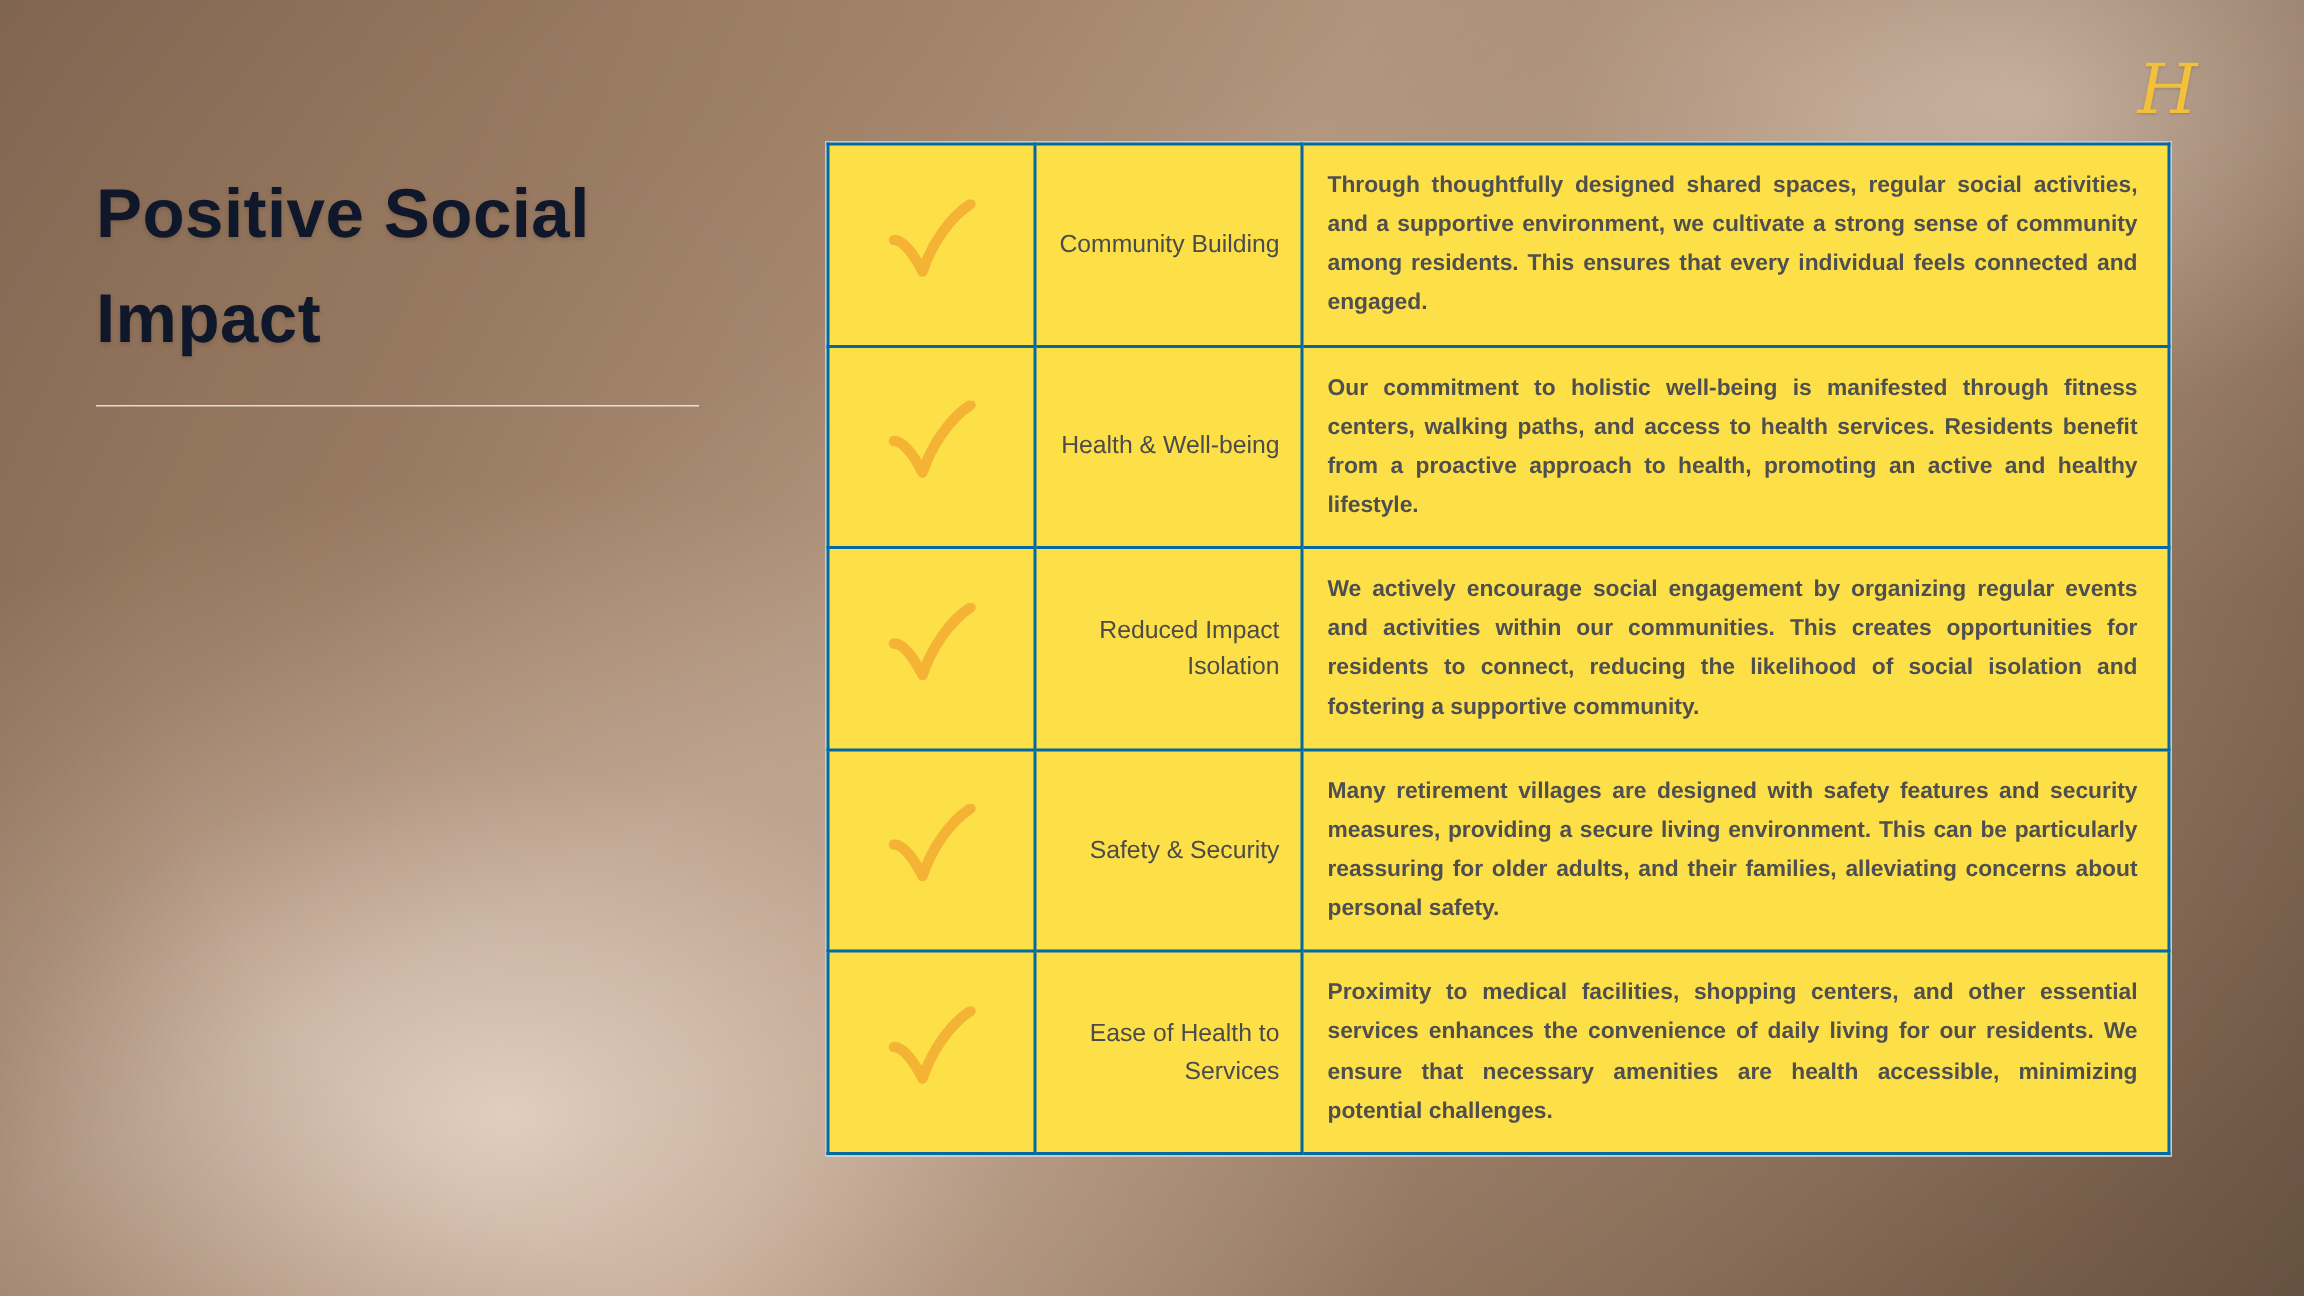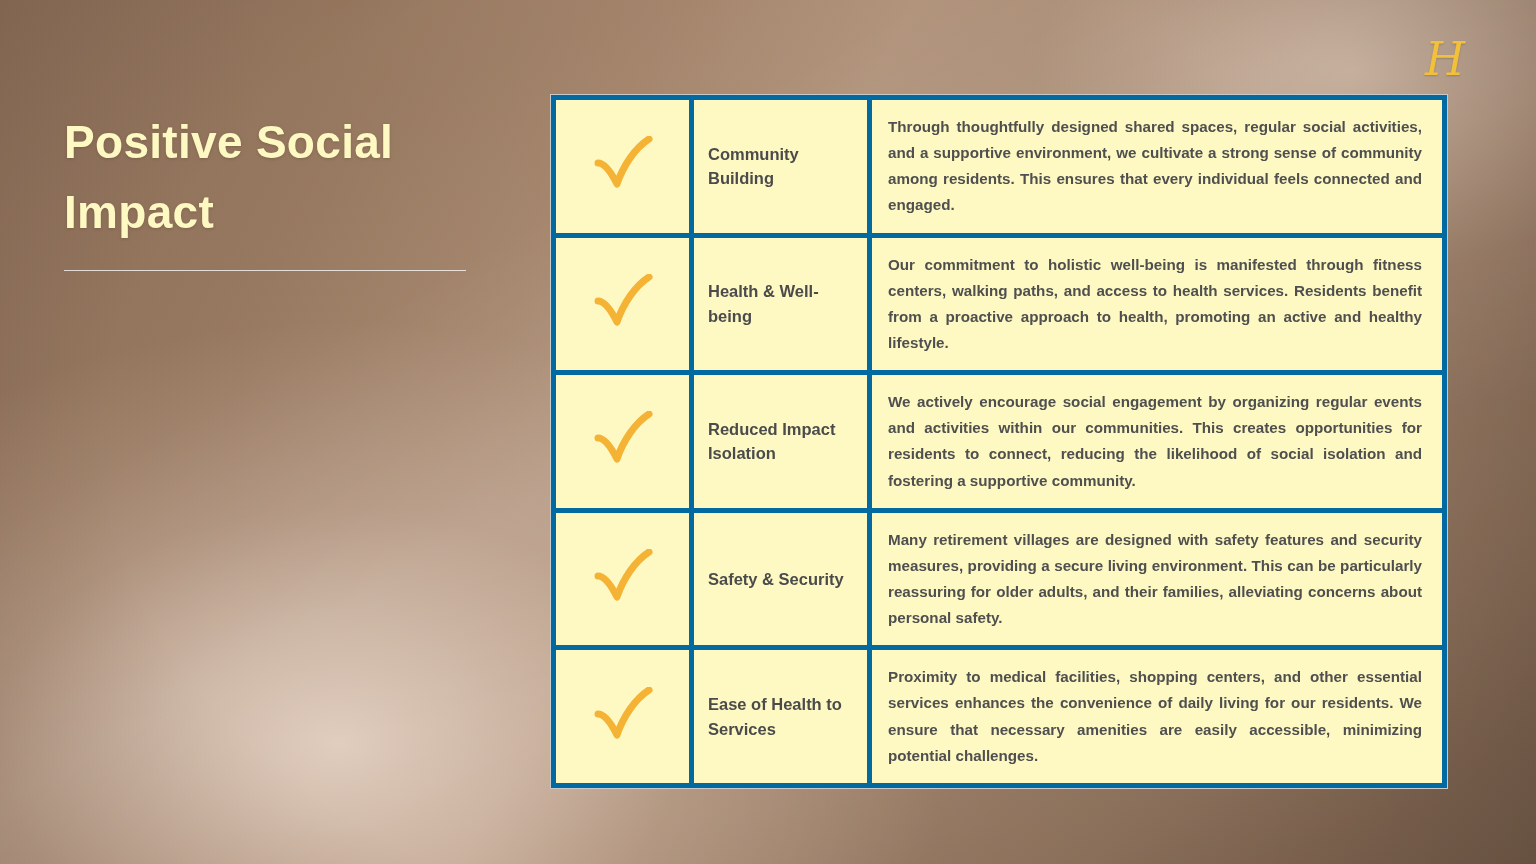--- a/index.html
+++ b/index.html
@@ -67,21 +67,21 @@
   
   .title-block {
     position: absolute;
     left: 64px;
     top: 108px;
     width: 410px;
   }
   .slide-title {
     font-size: 46px;
     font-weight: bold;
-    color: #fef9c3;
+    color: #0f172a;
     line-height: 1.52;
     letter-spacing: 0.3px;
     text-shadow: 0 1px 3px rgba(70,48,32,0.25);
   }
   .title-rule {
     position: absolute;
     left: 0;
     top: 162px;
     width: 402px;
     height: 1px;
@@ -96,35 +96,35 @@
     width: 898px;
     background: #fbfbfa;
     border: 1px solid #c9c9c9;
   }
   table.benefits {
     width: 100%;
     border-collapse: collapse;
     table-layout: fixed;
   }
   table.benefits td {
-    border: 5px solid #0369a1;
+    border: 2px solid #0369a1;
     vertical-align: middle;
-    background: #fef9c3;
+    background: #fde047;
   }
   td.check-cell {
     width: 138px;
     text-align: center;
     padding: 10px 0;
   }
   td.label-cell {
     width: 178px;
-    text-align: left;
+    text-align: right;
     padding: 12px 14px;
     font-size: 16.5px;
-    font-weight: bold;
+    font-weight: normal;
     color: #4b4b4b;
     line-height: 1.5;
   }
   td.desc-cell {
     padding: 14px 20px 14px 16px;
     font-size: 15.2px;
     font-weight: bold;
     color: #4f4f4f;
     line-height: 1.72;
     text-align: justify;
@@ -208,20 +208,20 @@
 
         <tr>
           <td class="check-cell">
             <span class="check-mark">
               <svg viewBox="0 0 62 56" width="62" height="56" aria-hidden="true">
                 <path d="M6 27 C12 27, 19 36, 25 48 C31 30, 43 12, 57 3" fill="none" stroke="#f5b335" stroke-width="7" stroke-linecap="round" stroke-linejoin="round"></path>
               </svg>
             </span>
           </td>
           <td class="label-cell">Ease of Health to Services</td>
-          <td class="desc-cell">Proximity to medical facilities, shopping centers, and other essential services enhances the convenience of daily living for our residents. We ensure that necessary amenities are easily accessible, minimizing potential challenges.</td>
+          <td class="desc-cell">Proximity to medical facilities, shopping centers, and other essential services enhances the convenience of daily living for our residents. We ensure that necessary amenities are health accessible, minimizing potential challenges.</td>
         </tr>
 
       </tbody>
     </table>
   </div>
 
 </div>
 
 </body></html>

